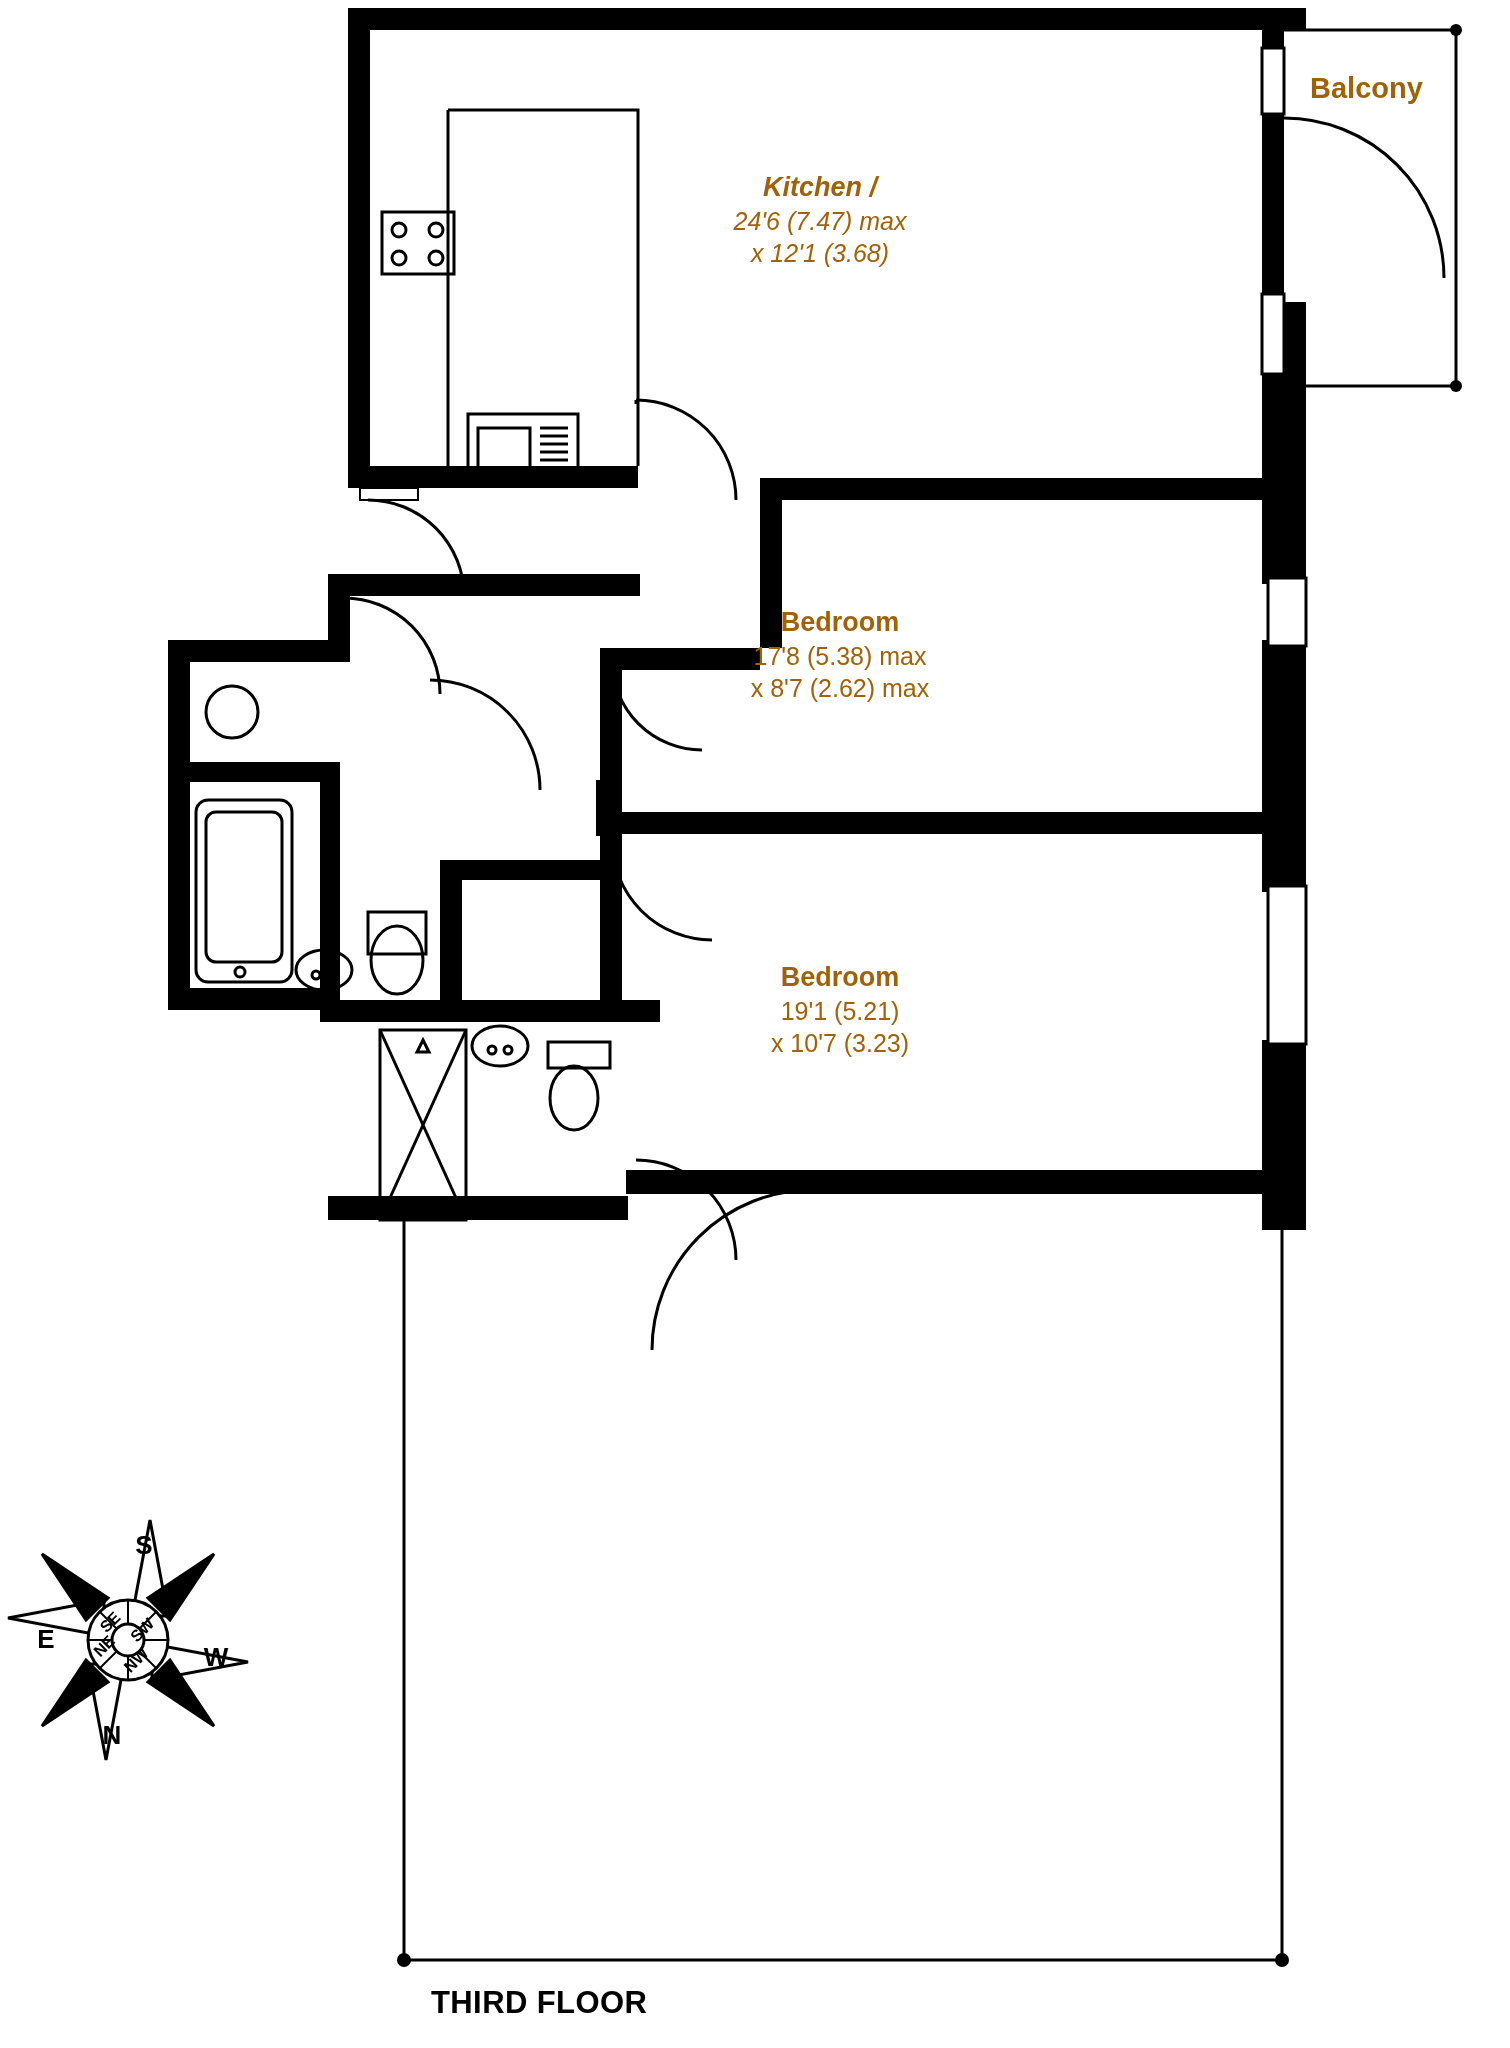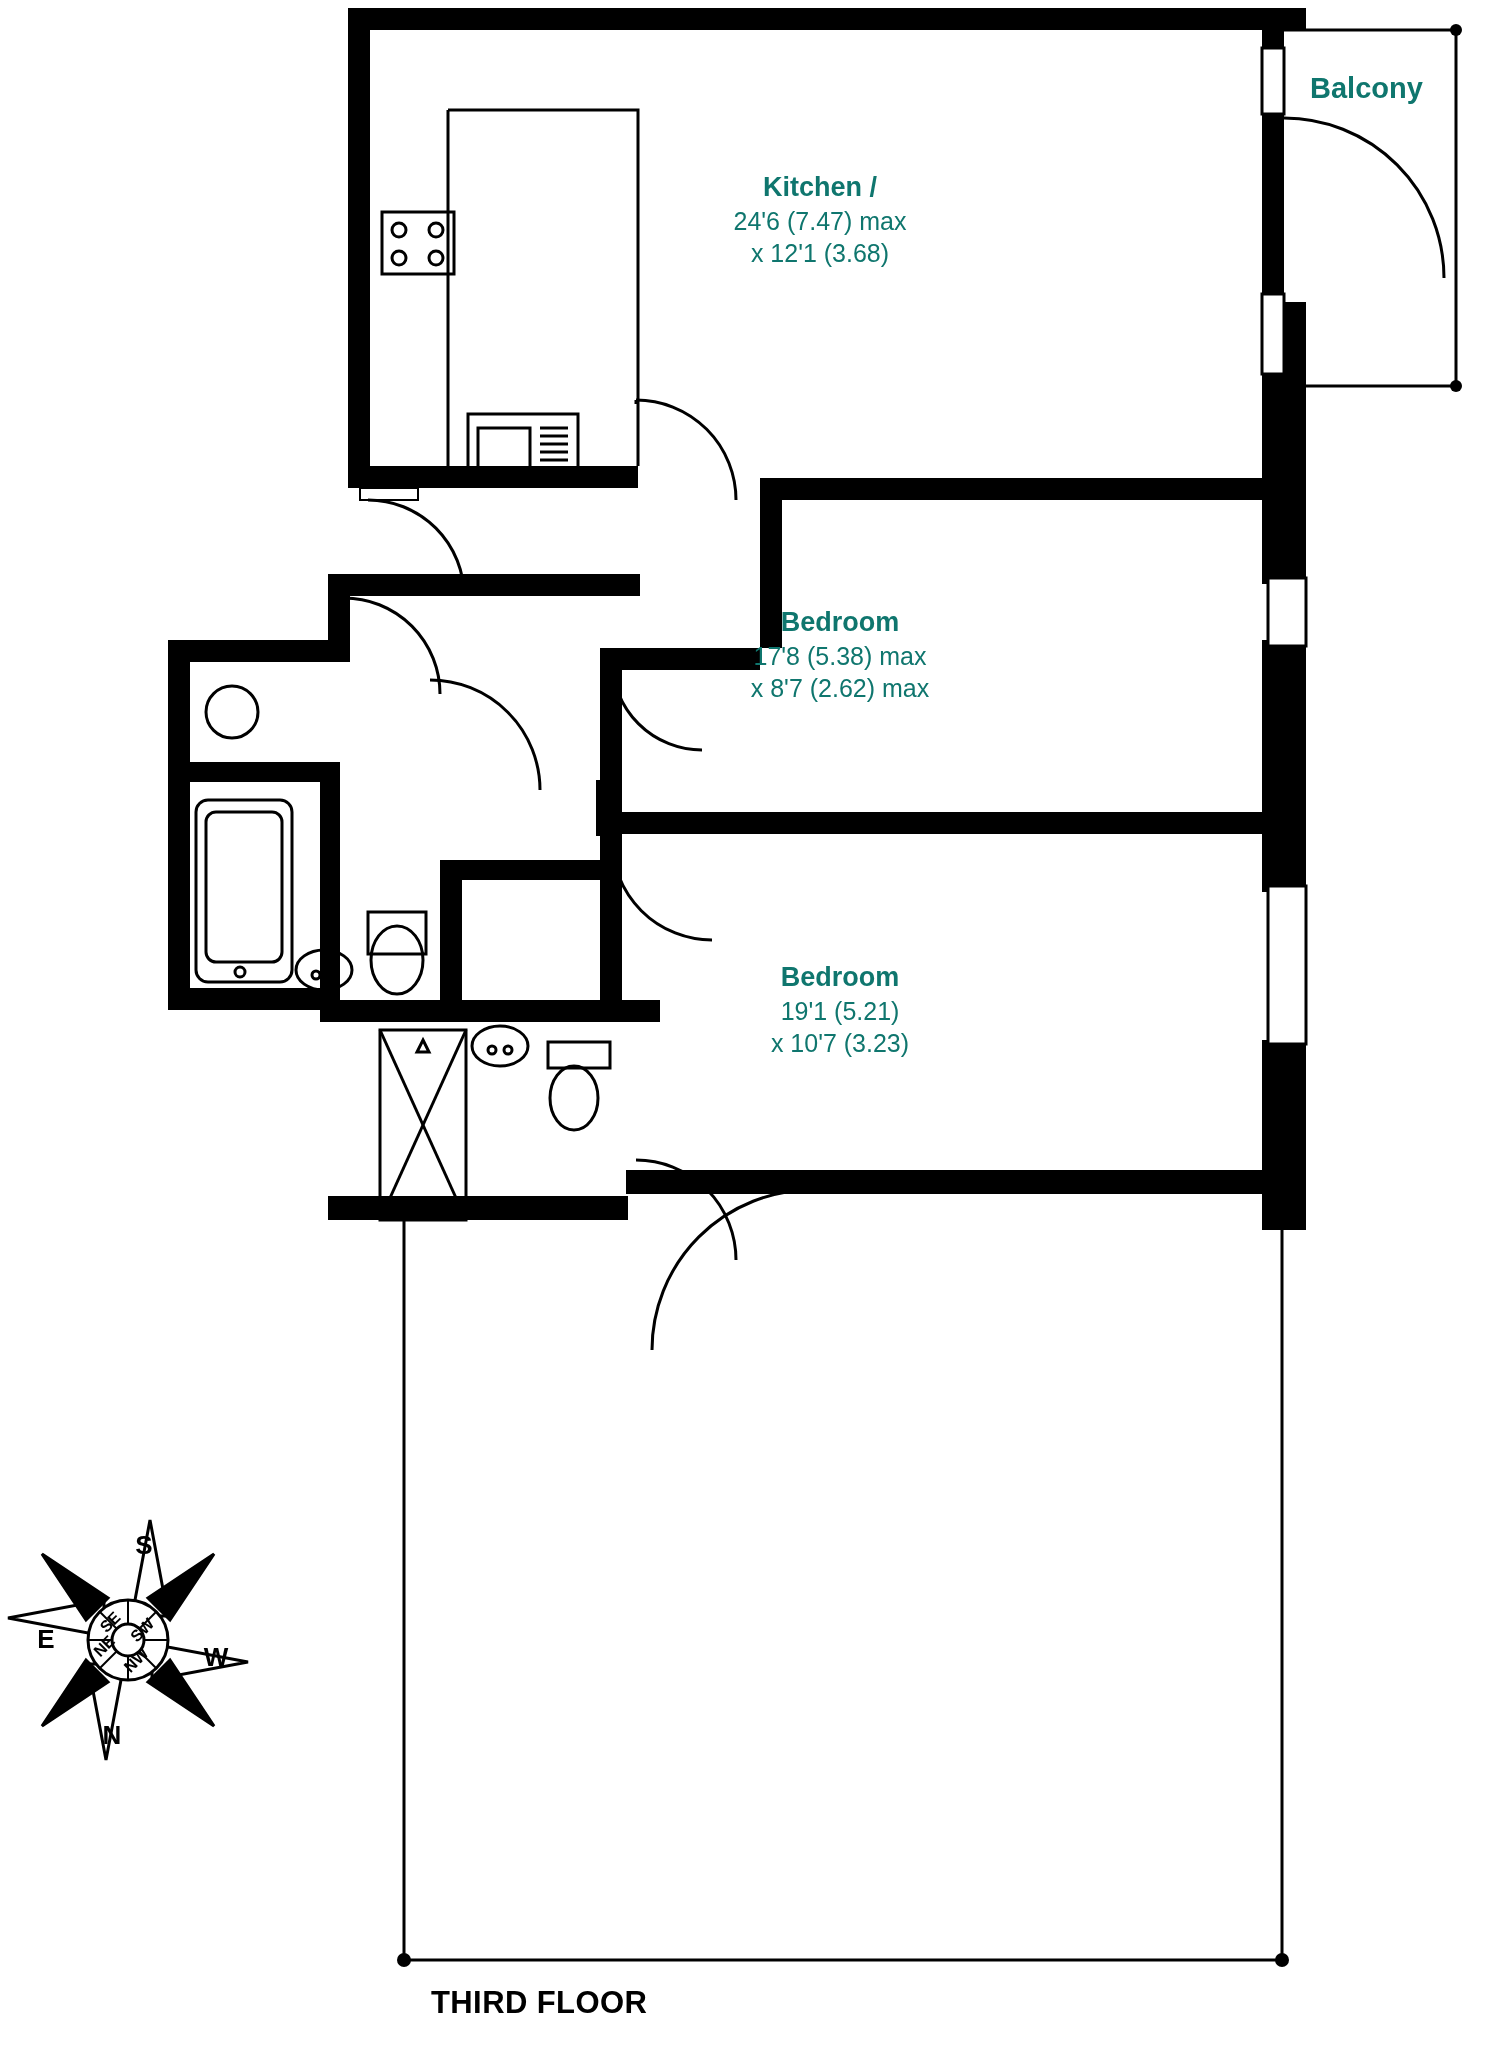--- a/index.html
+++ b/index.html
@@ -22,35 +22,35 @@
   }
   svg.floorplan {
     position: absolute;
     left: 0; top: 0;
     width: 1510px;
     height: 2048px;
   }
   .label {
     position: absolute;
     text-align: center;
-    color: #0f766e;
+    color: #a16207;
     line-height: 1.28;
     white-space: nowrap;
   }
   .label .ttl {
     display: block;
     font-weight: bold;
     font-size: 27px;
   }
   .label .dim {
     display: block;
     font-weight: normal;
     font-size: 25px;
   }
-  #kitchen-label { left: 620px; top: 170px; width: 400px; }
+  #kitchen-label { left: 620px; top: 170px; width: 400px; font-style: italic; }
   #bedroom1-label { left: 640px; top: 605px; width: 400px; }
   #bedroom2-label { left: 640px; top: 960px; width: 400px; }
   #terrace-label { left: 650px; top: 1550px; width: 340px; }
   #balcony-label {
     left: 1310px; top: 70px; width: 180px;
     text-align: left;
   }
   #balcony-label .ttl { font-size: 29px; }
   #floor-label {
     position: absolute;

